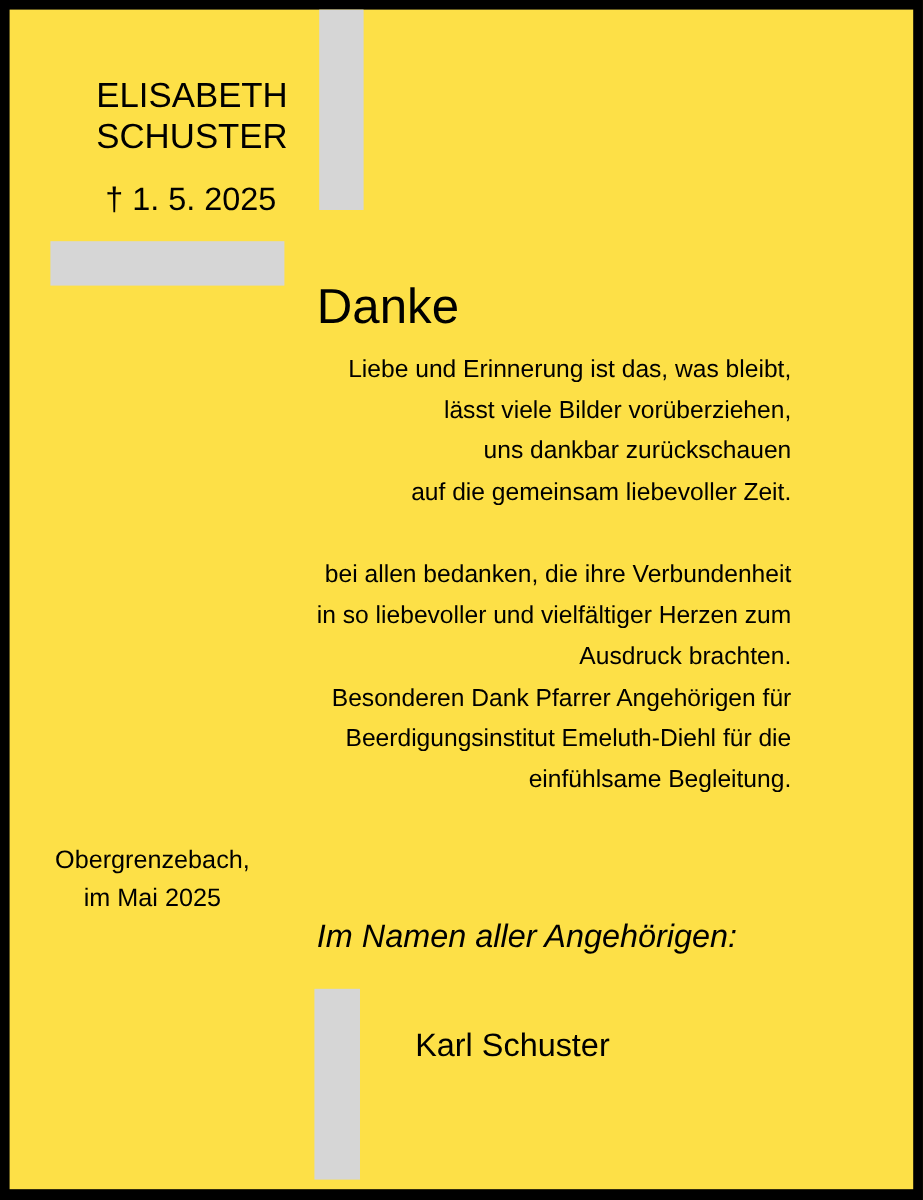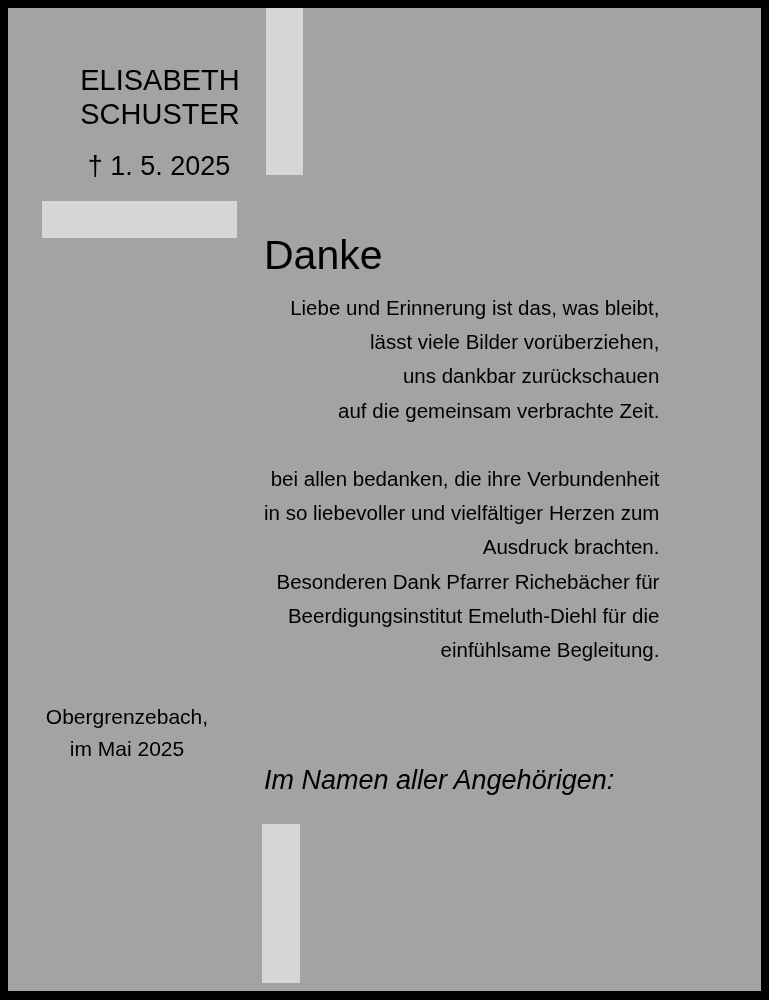--- a/index.html
+++ b/index.html
@@ -1,17 +1,17 @@
 <!DOCTYPE html>
 <html><head>
   <meta charset="utf-8">
   <style>
     html, body { margin: 0; padding: 0; background: #000; }
     body { width: 769px; height: 1000px; position: relative; overflow: hidden; font-family: "Liberation Sans", sans-serif; color: #000; }
-    .card { position: absolute; left: 8px; top: 8px; width: 753px; height: 983px; background: #a3a3a3; }
+    .card { position: absolute; left: 8px; top: 8px; width: 753px; height: 983px; background: #fde047; }
     .bar { position: absolute; background: #d6d6d6; }
     .bar-top-vertical { left: 258px; top: 0; width: 37px; height: 167px; }
     .bar-left-horizontal { left: 34px; top: 193px; width: 195px; height: 37px; }
     .bar-bottom-vertical { left: 254px; top: 816px; width: 38px; height: 159px; }
     .abs { position: absolute; white-space: nowrap; }
     .name { left: 0; width: 300px; top: 55px; text-align: center; font-size: 29px; line-height: 34px; padding-left: 4px; box-sizing: border-box; }
     .name div { display: block; }
     .death { left: 0; width: 300px; top: 144px; text-align: center; font-size: 27px; line-height: 28px; padding-left: 2px; box-sizing: border-box; }
     .place { left: 0; width: 238px; top: 693px; text-align: center; font-size: 21px; line-height: 32px; }
     .place div { display: block; text-align: center; }
@@ -35,29 +35,30 @@
     <div>SCHUSTER</div>
   </div>
   <div class="abs death">† 1. 5. 2025</div>
 
   <div class="abs heading">Danke</div>
 
   <div class="abs body-text">
     <span class="line">Liebe und Erinnerung ist das, was bleibt,</span>
     <span class="line">lässt viele Bilder vorüberziehen,</span>
     <span class="line">uns dankbar zurückschauen</span>
-    <span class="line">auf die gemeinsam verbrachte Zeit.</span>
+    <span class="line">auf die gemeinsam liebevoller Zeit.</span>
     <span class="gap"></span>
     <span class="line">bei allen bedanken, die ihre Verbundenheit</span>
     <span class="line">in so liebevoller und vielfältiger Herzen zum</span>
     <span class="line">Ausdruck brachten.</span>
-    <span class="line">Besonderen Dank Pfarrer Richebächer für</span>
+    <span class="line">Besonderen Dank Pfarrer Angehörigen für</span>
     <span class="line">Beerdigungsinstitut Emeluth-Diehl für die</span>
     <span class="line">einfühlsame Begleitung.</span>
   </div>
 
   <div class="abs place">
     <div>Obergrenzebach,</div>
     <div>im Mai 2025</div>
   </div>
 
   <div class="abs signoff">Im Namen aller Angehörigen:</div>
+  <div class="abs signer">Karl Schuster</div>
 </div>
 
 </body></html>

